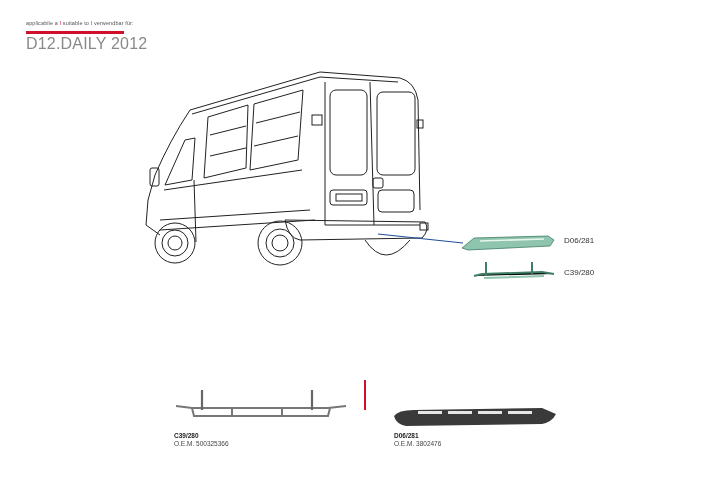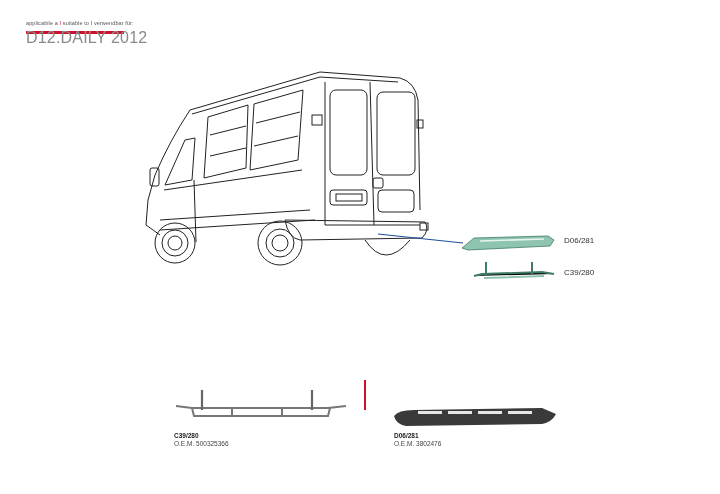--- a/index.html
+++ b/index.html
@@ -1,21 +1,21 @@
 <!DOCTYPE html>
 <html><head>
 <meta charset="utf-8">
 <style>
   html, body { margin:0; padding:0; }
   body { width:720px; height:494px; background:#ffffff; position:relative; overflow:hidden;
          font-family:"Liberation Sans", sans-serif; }
   .subtitle { position:absolute; left:26px; top:20px; font-size:5.5px; color:#555; letter-spacing:0.1px; }
   .subtitle .sep { color:#d0102a; }
   .redbar { position:absolute; left:26px; top:31px; width:98px; height:3px; background:#d0102a; }
-  .model { position:absolute; left:26px; top:29px; font-size:16px; color:#8a8a8a; font-weight:300; letter-spacing:0.2px; }
+  .model { position:absolute; left:26px; top:35px; font-size:16px; color:#8a8a8a; font-weight:300; letter-spacing:0.2px; }
   .van { position:absolute; left:130px; top:60px; width:320px; height:220px; }
   .leader { position:absolute; left:0; top:0; width:720px; height:494px; pointer-events:none; }
   .part-top { position:absolute; }
   .label-sm { position:absolute; font-size:8px; color:#333; }
   .divider { position:absolute; left:364px; top:380px; width:2px; height:30px; background:#d0102a; }
   .prod-img { position:absolute; }
   .code { position:absolute; font-size:6.5px; font-weight:bold; color:#222; }
   .oem { position:absolute; font-size:6.5px; color:#444; }
 </style>
 </head>

